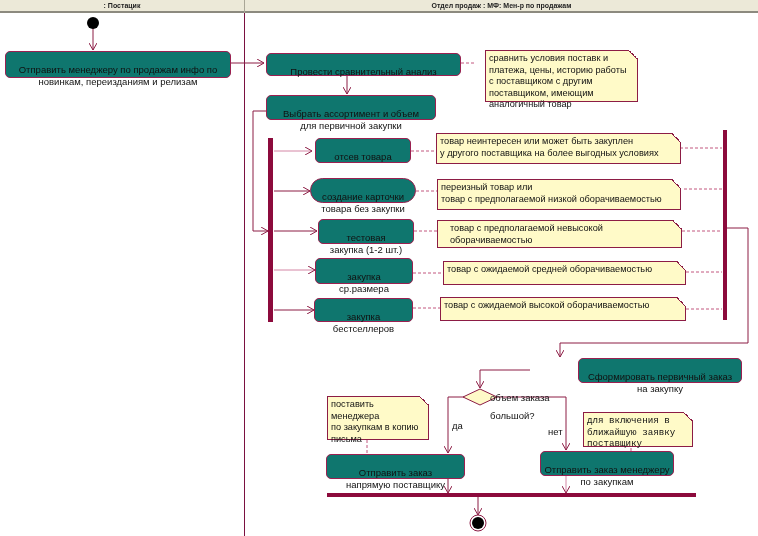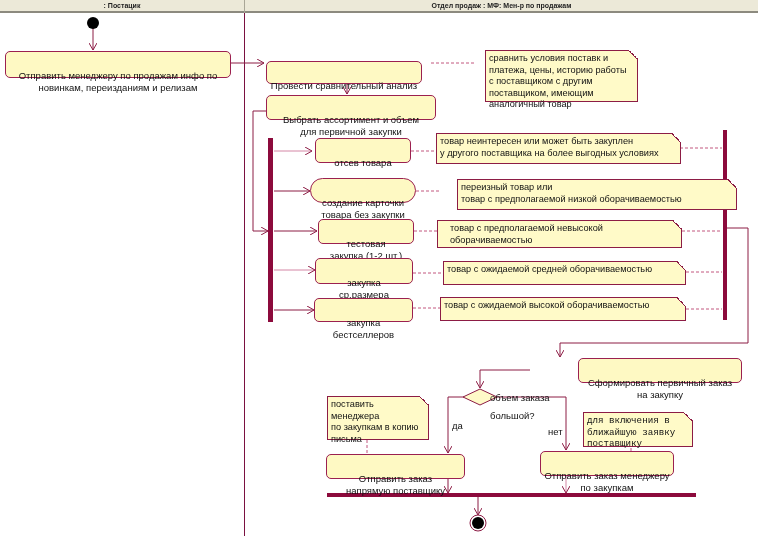--- a/index.html
+++ b/index.html
@@ -3,22 +3,22 @@
 <meta charset="utf-8">
 <style>
   html, body { margin:0; padding:0; }
   body { width:758px; height:536px; background:#ffffff; position:relative; overflow:hidden;
          font-family:"Liberation Sans", sans-serif; font-size:10px; color:#000; }
   .header { position:absolute; top:0; height:11px; background:#ece9d8;
             border-bottom:2px solid #8c8a7f; font-size:7px; font-weight:bold; text-align:center; line-height:11px; color:#222; }
   .hdr-sep { position:absolute; top:0; width:1px; height:13px; background:#a9a696; }
   .lane-line { position:absolute; top:13px; width:1px; height:523px; background:#7a1040; }
   svg.wires { position:absolute; left:0; top:0; width:758px; height:536px; }
-  .act { position:absolute; background:#fef9c3; border:1px solid #9b2050; border-radius:5px;
-         text-align:center; font-size:9.5px; line-height:12px; box-sizing:border-box; padding-top:18px; color:#111; }
+  .act { position:absolute; background:#0f766e; border:1px solid #9b2050; border-radius:5px;
+         text-align:center; font-size:9.5px; line-height:12px; box-sizing:border-box; padding-top:12px; color:#111; }
   .act.oval { border-radius:14px; }
   .note { position:absolute; background:#fffac8; border:1px solid #8c1c45; font-size:9.2px; line-height:11.5px;
           box-sizing:border-box; padding:2px 3px; color:#111; white-space:pre-line; }
   .note::after { content:""; position:absolute; right:-1px; top:-1px; width:9px; height:9px;
           background:linear-gradient(225deg,#ffffff 50%, #8c1c45 50%, #8c1c45 56%, #fffac8 56%); }
   .lbl { position:absolute; font-size:9.5px; line-height:18px; color:#111; white-space:pre-line; }
   .bar { position:absolute; background:#8c0a3c; }
 </style>
 </head>
 <body>
@@ -85,21 +85,21 @@
   <circle cx="478" cy="523" r="8" fill="#fff" stroke="#8c1c45" stroke-width="1"></circle>
   <circle cx="478" cy="523" r="6" fill="#000"></circle>
 </svg>
 
 <div class="bar" style="left:268px;top:138px;width:5px;height:184px;"></div>
 <div class="bar" style="left:723px;top:130px;width:4px;height:190px;"></div>
 <div class="bar" style="left:327px;top:493px;width:369px;height:4px;"></div>
 
 <div class="act" style="left:5px;top:51px;width:226px;height:27px;white-space:pre-line;">Отправить менеджеру по продажам инфо по
 новинкам, перeизданиям и релизам</div>
-<div class="act" style="left:266px;top:61px;width:156px;height:23px;">Провести сравнительный анализ</div>
+<div class="act" style="left:266px;top:53px;width:195px;height:23px;">Провести сравнительный анализ</div>
 <div class="act" style="left:266px;top:95px;width:170px;height:25px;white-space:pre-line;">Выбрать ассортимент и объем
 для первичной закупки</div>
 <div class="act" style="left:315px;top:138px;width:96px;height:25px;">отсев товара</div>
 <div class="act oval" style="left:310px;top:178px;width:106px;height:25px;white-space:pre-line;">создание карточки
 товара без закупки</div>
 <div class="act" style="left:318px;top:219px;width:96px;height:25px;white-space:pre-line;">тестовая
 закупка (1-2 шт.)</div>
 <div class="act" style="left:315px;top:258px;width:98px;height:26px;white-space:pre-line;">закупка
 ср.размера</div>
 <div class="act" style="left:314px;top:298px;width:99px;height:24px;white-space:pre-line;">закупка
@@ -111,21 +111,21 @@
 <div class="act" style="left:540px;top:451px;width:134px;height:25px;white-space:pre-line;">Отправить заказ менеджеру
 по закупкам</div>
 
 <div class="note" style="left:485px;top:50px;width:153px;height:52px;">сравнить условия поставк и
 платежа, цены, историю работы
 с поставщиком с другим
 поставщиком, имеющим
 аналогичный товар</div>
 <div class="note" style="left:436px;top:133px;width:245px;height:31px;">товар неинтересен или может быть закуплен
 у другого поставщика на более выгодных условиях</div>
-<div class="note" style="left:457px;top:179px;width:280px;height:31px;">перeизный товар или
+<div class="note" style="left:437px;top:179px;width:244px;height:31px;">перeизный товар или
 товар с предполагаемой низкой оборачиваемостью</div>
 <div class="note" style="left:437px;top:220px;width:245px;height:28px;padding-left:12px;">товар с предполагаемой невысокой
 оборачиваемостью</div>
 <div class="note" style="left:443px;top:261px;width:243px;height:24px;">товар с ожидаемой средней оборачиваемостью</div>
 <div class="note" style="left:440px;top:297px;width:246px;height:24px;">товар с ожидаемой высокой оборачиваемостью</div>
 <div class="note" style="left:327px;top:396px;width:102px;height:44px;">поставить
 менеджера
 по закупкам в копию
 письма</div>
 <div class="note" style="left:583px;top:412px;width:110px;height:35px;font-family:Liberation Mono, monospace;">для включения в

